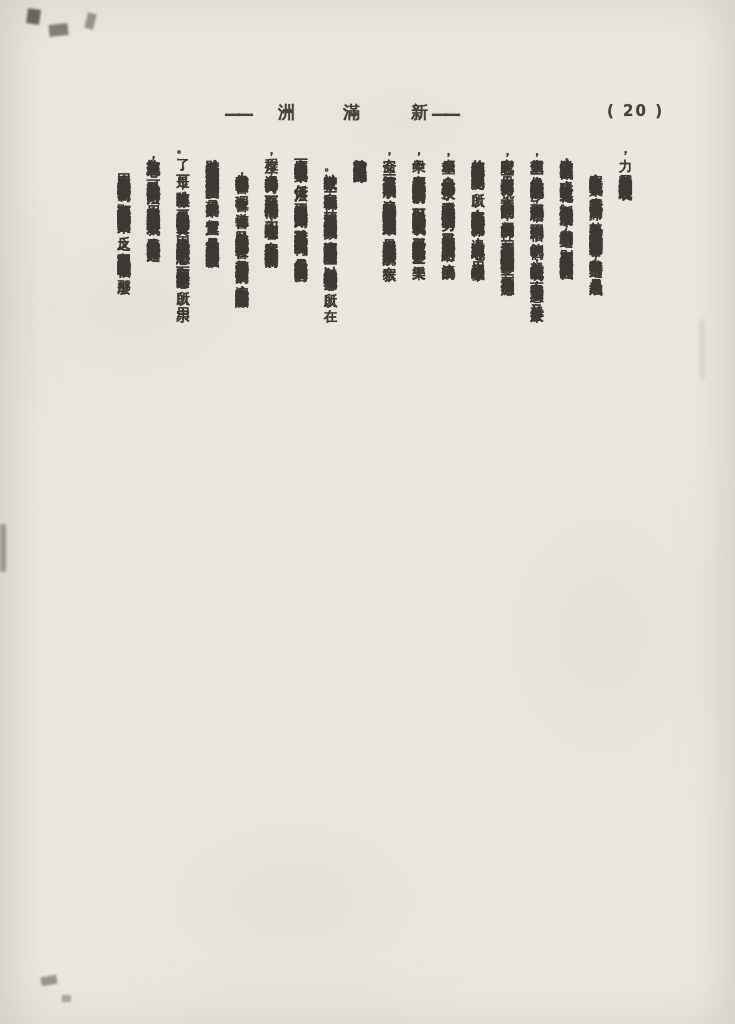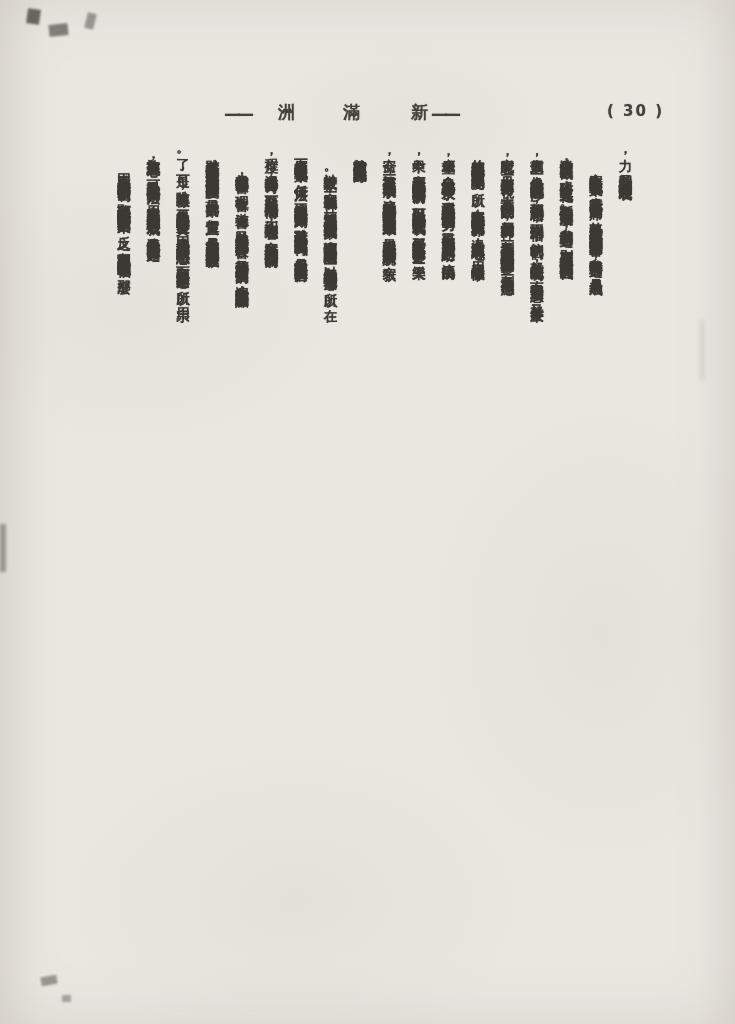--- a/index.html
+++ b/index.html
@@ -68,21 +68,21 @@
 <div class="blot b5"></div>
 <div class="blot b6"></div>
 <div class="blot b7"></div>
 
 <div class="header">
   <span class="rule-left">——</span>
   <span class="tchar0">洲</span>
   <span class="tchar1">滿</span>
   <span class="tchar2">新</span>
   <span class="rule-right">——</span>
-  <span class="pageno">( 30 )</span>
+  <span class="pageno">( 20 )</span>
 </div>
 
 <div class="text-area">
     <div class="col" style="padding-top: 0px; color: rgb(61, 58, 53);">力，卽是宗敎信仰底神的作用底表現。</div>
     <div class="col" style="padding-top: 14.5px; color: rgb(61, 58, 53);">宗敎之於社會敎化事業，旣是佔有優越的一席，其勢力足以左右大衆底思想生活自然是必然的影響。自其弊端言之，是易造成</div>
     <div class="col" style="padding-top: 0px; color: rgb(61, 58, 53);">迷信退守的人生觀，防碍社會人文之進化，斲喪個性本能之發展。自其利端言之，則在歷史頁上經過多少的風雨飄搖的時代，一</div>
     <div class="col" style="padding-top: 0px; color: rgb(61, 58, 53);">個人羣，像一片捲在空裏亂飛的散沙，都找不到憑藉，找不到歸宿，統制它們，拏什麼去統制呢，而它們追求安慰，又拏什麼來</div>
     <div class="col" style="padding-top: 0px; color: rgb(61, 58, 53);">安慰呢，只有一個目不得而視，耳不得而聞的，一個潛在的神，創造了一個命定論來解脫各個際遇悲苦底抑鬱，創造了一個感應</div>
     <div class="col" style="padding-top: 0px; color: rgb(61, 58, 53);">的信條來引導各個杳茫的希望中底一線光明，所以，大家無論在什麼黑暗什麼危境的周界，還會以潔白的心地，用來幻想憧憬中</div>
     <div class="col" style="padding-top: 0px; color: rgb(61, 58, 53);">底希望，自分地甘於運命而不忮求，這種默默中緊粘在社會層中的一種勢力，已不知是消弭了多少的人與人之糾紛。流俗的民</div>

